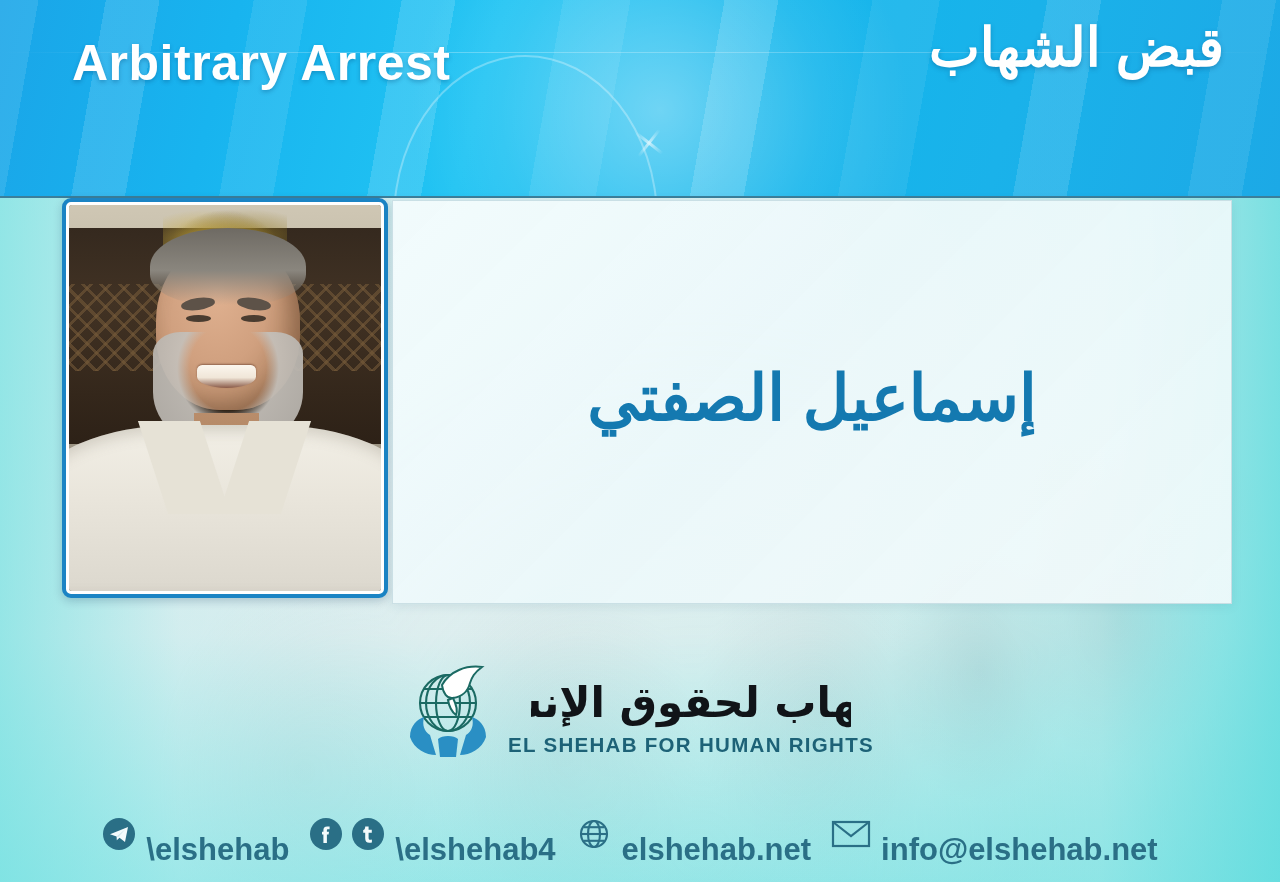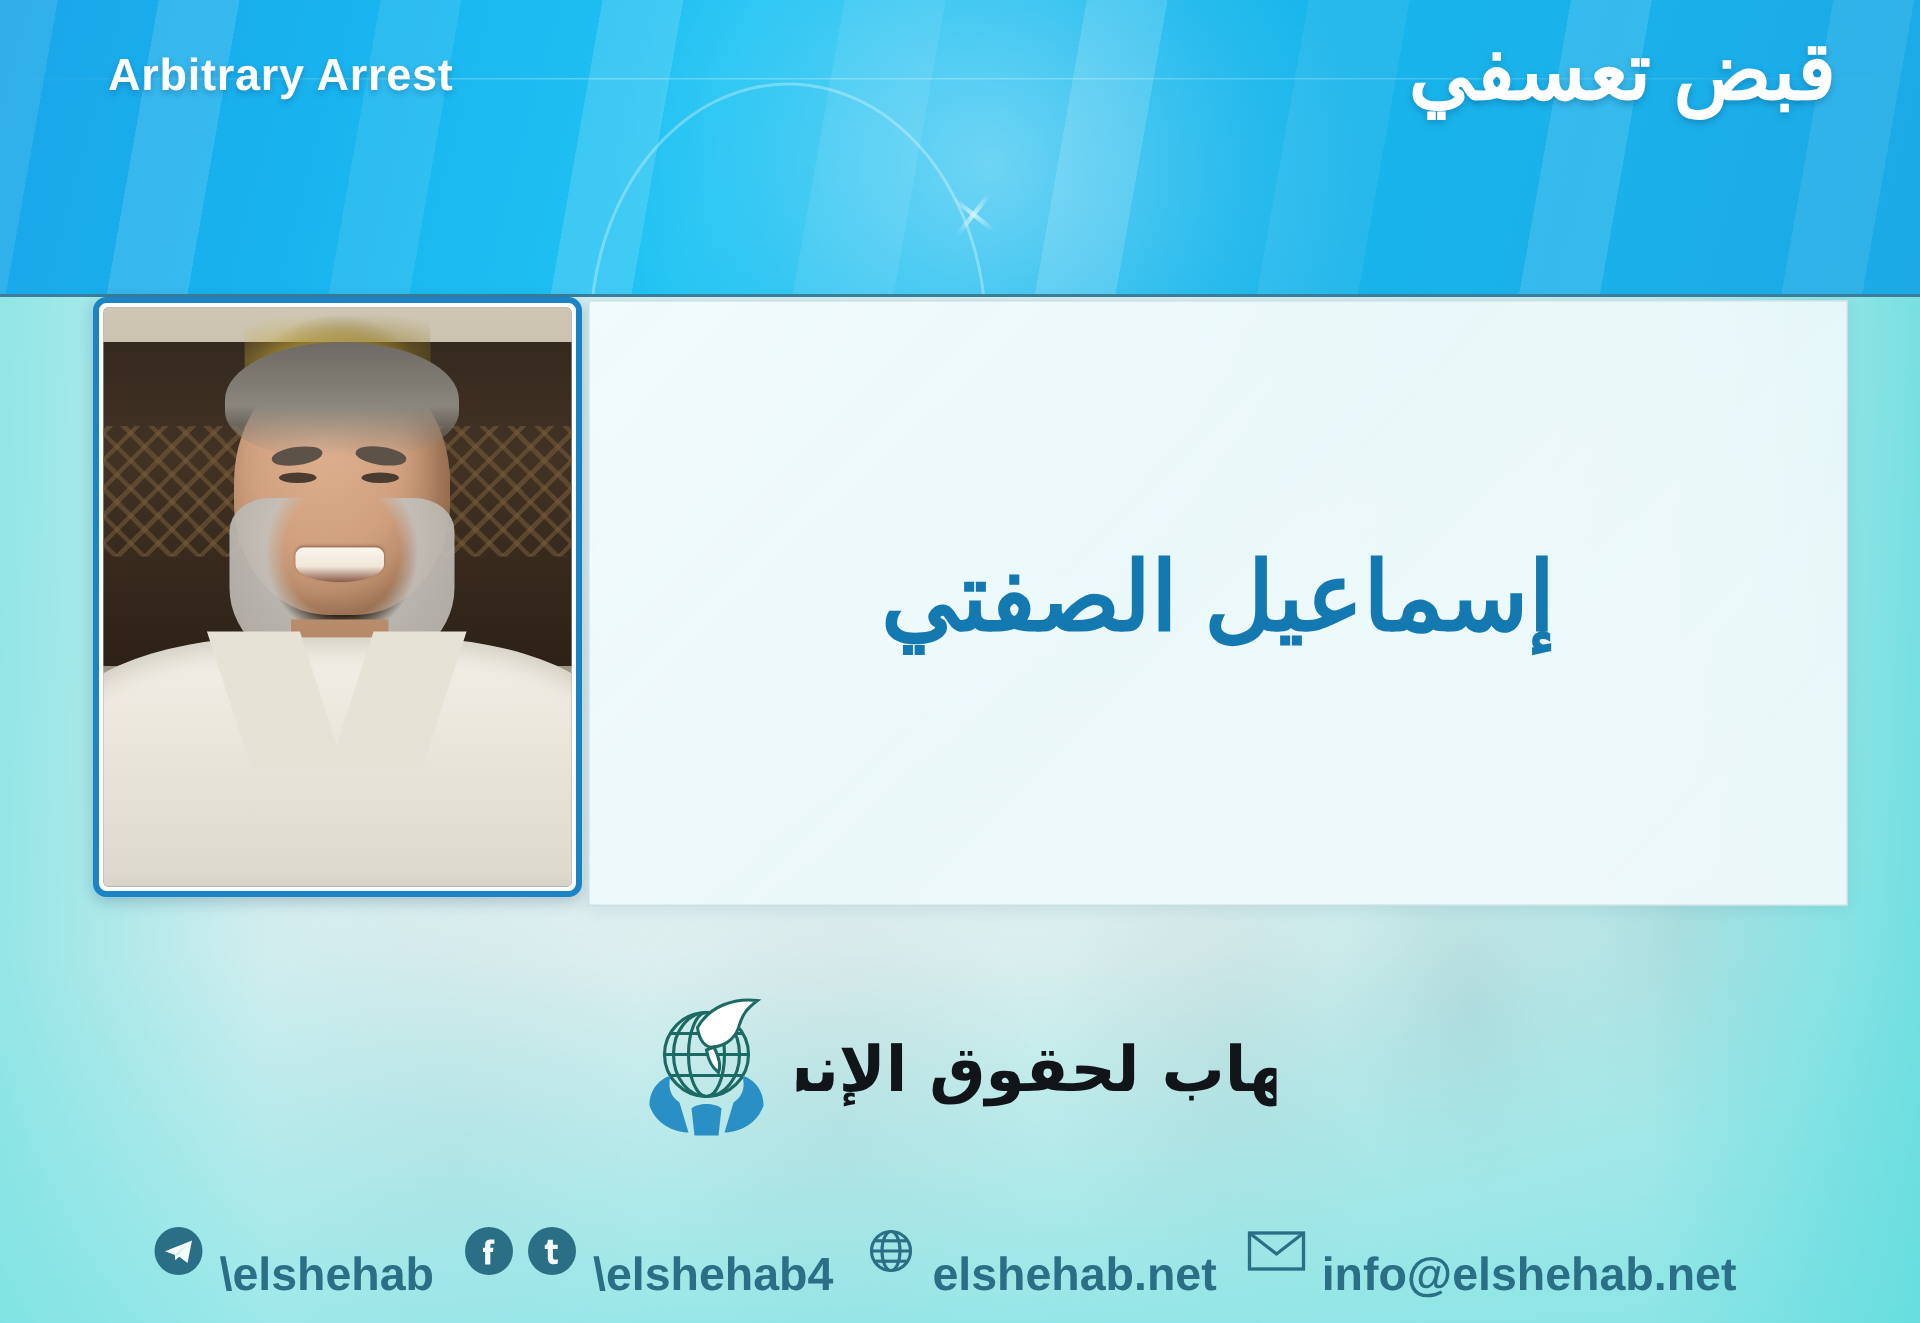--- a/index.html
+++ b/index.html
@@ -86,21 +86,21 @@
   .banner-sparkle:before, .banner-sparkle:after {
     content:""; position:absolute; left:50%; top:50%;
     background:linear-gradient(90deg, rgba(255,255,255,0), rgba(255,255,255,.85), rgba(255,255,255,0));
   }
   .banner-sparkle:before { width:34px; height:3px; transform:translate(-50%,-50%) rotate(38deg); }
   .banner-sparkle:after  { width:3px; height:34px; transform:translate(-50%,-50%) rotate(38deg);
     background:linear-gradient(180deg, rgba(255,255,255,0), rgba(255,255,255,.85), rgba(255,255,255,0)); }
 
   .banner-title-en {
     position:absolute; left:72px; top:34px;
-    font-size:30px; font-weight:bold; color:#ffffff;
+    font-size:50px; font-weight:bold; color:#ffffff;
     letter-spacing:.5px;
     text-shadow:0 2px 4px rgba(0,60,110,.30);
   }
   .banner-title-ar {
     position:absolute; right:56px; top:16px;
     direction:rtl;
     font-size:54px; font-weight:bold; color:#ffffff;
     text-shadow:0 2px 5px rgba(0,60,110,.30);
   }
 
@@ -255,21 +255,21 @@
   <div class="bg-photo"></div>
   <div class="bg-wash"></div>
 
   <div class="banner">
     <div class="banner-rays"></div>
     <div class="banner-glow"></div>
     <div class="banner-hline"></div>
     <div class="banner-ring"></div>
     <div class="banner-sparkle"></div>
     <div class="banner-title-en">Arbitrary Arrest</div>
-    <div class="banner-title-ar">قبض تعسفي</div>
+    <div class="banner-title-ar">قبض الشهاب</div>
   </div>
 
   <div class="photo-frame">
     <div class="photo">
       <div class="ph-wall"></div>
       <div class="ph-furniture">
         <div class="ph-lattice"></div>
       </div>
       <div class="ph-topdecor"></div>
       <div class="ph-head"></div>
@@ -311,20 +311,21 @@
                  C20 100 8 94 4 82 Z"></path>
         <path d="M80 82 C80 70 72 64 66 62 C68 70 66 76 60 80 L54 100
                  C64 100 76 94 80 82 Z"></path>
         <path d="M32 84 C36 80 48 80 52 84 L50 102 H34 Z"></path>
       </g>
     </svg>
     <div class="logo-text">
       <svg class="logo-ar" viewBox="0 0 320 74">
         <text x="160" y="54" text-anchor="middle" direction="rtl" font-family="'DejaVu Sans', sans-serif" font-size="42" font-weight="bold" fill="#111418">الشهاب لحقوق الإنسان</text>
       </svg>
+      <div class="logo-en">EL SHEHAB FOR HUMAN RIGHTS</div>
     </div>
   </div>
 
   <div class="contact-bar">
 
     <div class="contact-item">
       <svg class="cicon" width="34" height="34" viewBox="0 0 34 34">
         <circle cx="17" cy="17" r="16" fill="#2a6f86"></circle>
         <path d="M8 17.2 L26 10 L23 25 L17.5 20.8 L14.8 23.2 L14.6 19.6 Z" fill="#f3fbfc"></path>
         <path d="M14.6 19.6 L23 12.4 L16.4 20" fill="#cfe6ec"></path>

